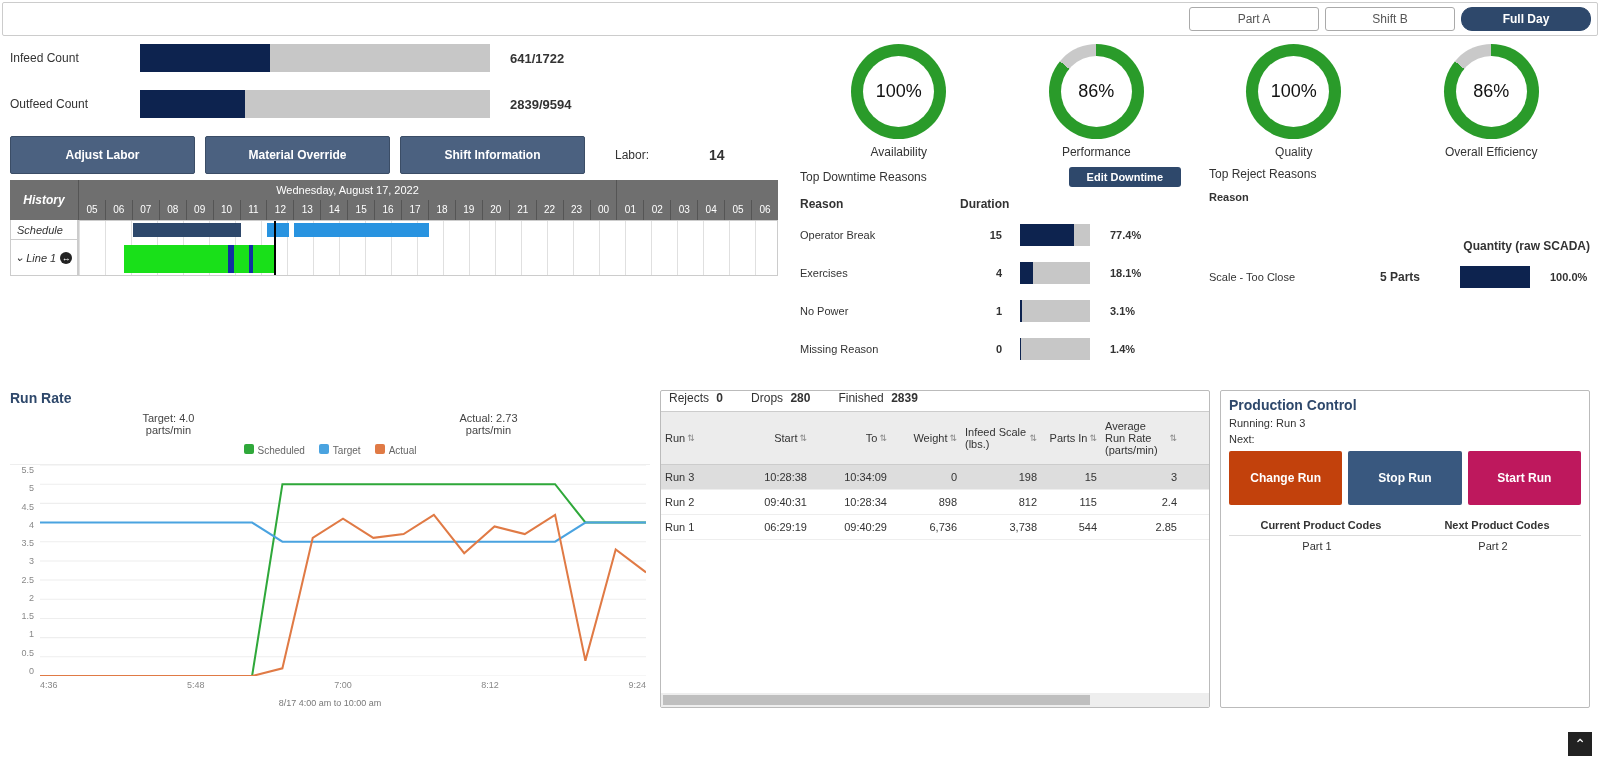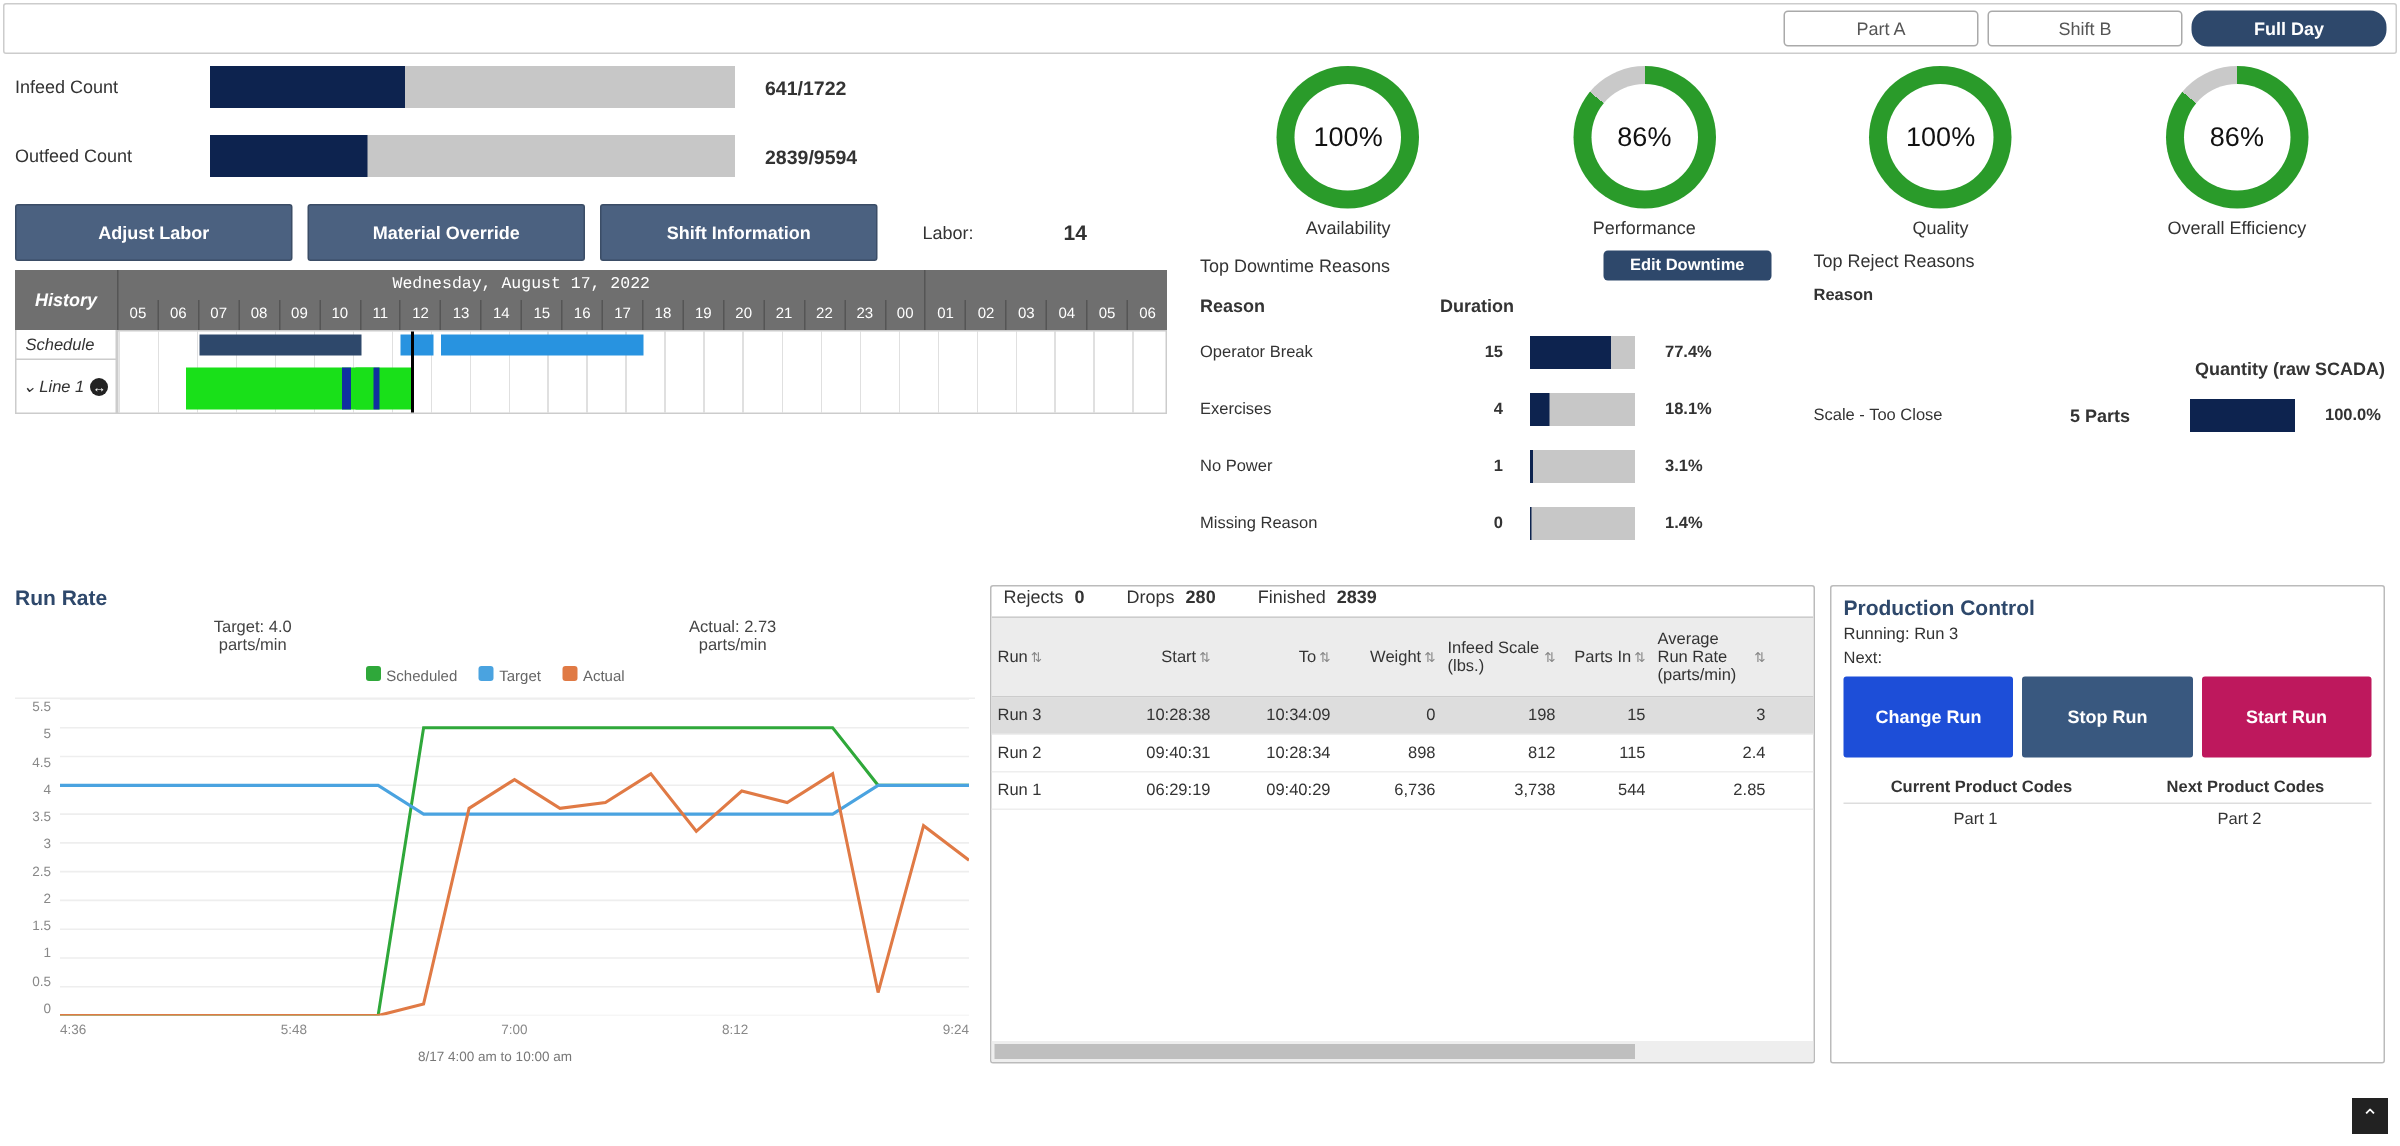--- a/index.html
+++ b/index.html
@@ -101,21 +101,21 @@
 .col-rate { flex:0 0 80px; }
 .col-parts { flex:0 0 60px; }
 .sort-ic::after { content:" ⇅"; color:#888; font-size:9px;}
 .runs-scroll { height:14px; background:#eee; display:flex; align-items:center; }
 .runs-scroll-thumb { height:10px; width:78%; background:#bfbfbf; margin-left:2px; }
 
 .ctrl-panel { flex:0 0 370px; border:1px solid #bbb; border-radius:2px; padding:6px 8px; }
 .ctrl-sub { font-size:11px; margin:4px 0; }
 .ctrl-btns { display:flex; gap:6px; margin:6px 0 10px 0; }
 .ctrl-btn { flex:1; padding:20px 4px; text-align:center; color:#fff; border-radius:2px; font-size:12px; font-weight:600; cursor:pointer; }
-.ctrl-btn.chg { background:#1d4ed8; }
+.ctrl-btn.chg { background:#c2410c; }
 .ctrl-btn.stop { background:#39587f; }
 .ctrl-btn.start { background:#be185d; }
 .code-row { display:flex; justify-content:space-around; font-size:11px; font-weight:600; border-bottom:1px solid #ddd; padding:4px 0;}
 .code-vals { display:flex; justify-content:space-around; font-size:11px; padding:4px 0;}
 
 
 .scroll-top { position:fixed; right:8px; bottom:8px; width:24px; height:24px; background:#222; color:#fff; display:flex; align-items:center; justify-content:center; cursor:pointer; font-size:14px;}
 </style>
 </head>
 <body>
@@ -161,21 +161,21 @@
           <div class="hist-left-head">History</div>
           <div class="hist-left-sched">Schedule</div>
           <div class="hist-left-line">
             <span>⌄</span>
             <span>Line 1</span>
             <span style="margin-left:2px;width:12px;height:12px;background:#222;color:#fff;border-radius:50%;display:inline-flex;align-items:center;justify-content:center;font-size:9px;">↔</span>
           </div>
         </div>
         <div class="hist-right">
           <div style="display:flex;">
-            <div class="hist-date" style="flex:0 0 538px;font-family:Liberation Mono, monospace;">Wednesday, August 17, 2022</div>
+            <div class="hist-date" style="flex:0 0 538px;">Wednesday, August 17, 2022</div>
             <div class="hist-date" style="flex:1;"></div>
           </div>
           <div class="hist-hours" id="hist-hours">
               <div class="hist-hour">05</div>
               <div class="hist-hour">06</div>
               <div class="hist-hour">07</div>
               <div class="hist-hour">08</div>
               <div class="hist-hour">09</div>
               <div class="hist-hour">10</div>
               <div class="hist-hour">11</div>

